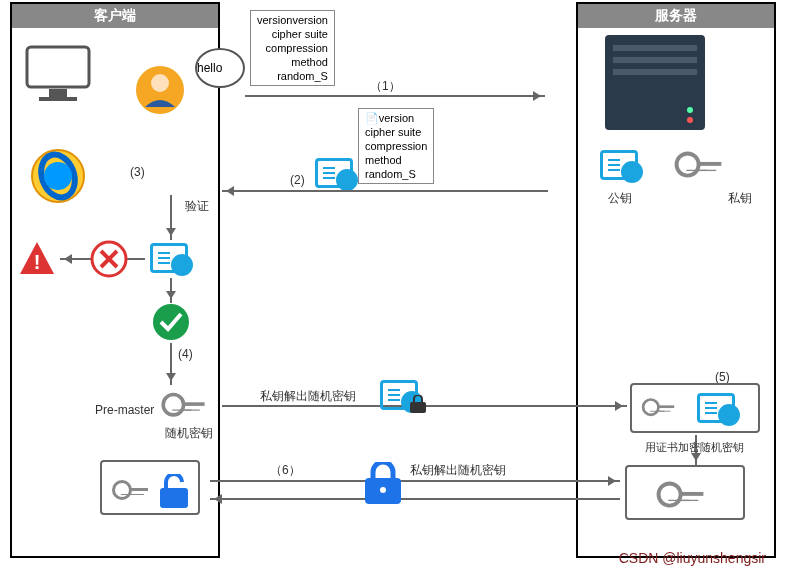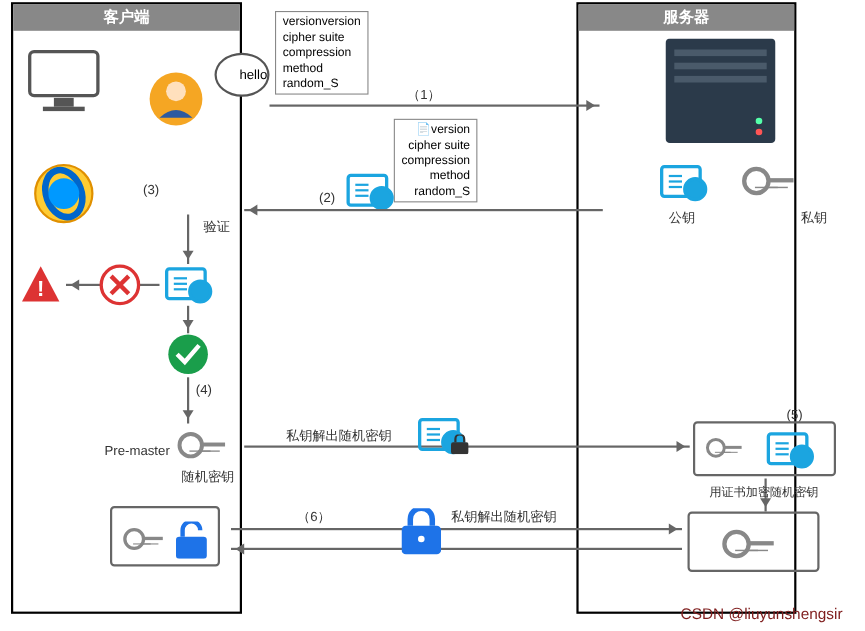--- a/index.html
+++ b/index.html
@@ -21,21 +21,21 @@
 .key-ico::after{content:'';position:absolute;width:18px;height:3px;background:#888;right:0;top:8px;box-shadow:-3px 5px 0 -1px #888,-10px 5px 0 -1px #888}
 .watermark{position:absolute;bottom:8px;right:20px;color:#7f1d1d;font-size:14px}
 </style>
 </head>
 <body>
 
 <div class="box" style="left:10px;top:2px;width:210px;height:556px">
   <div class="title-bar">客户端</div>
 </div>
 
-<div class="box" style="left:524px;top:2px;width:200px;height:556px">
+<div class="box" style="left:576px;top:2px;width:200px;height:556px">
   <div class="title-bar">服务器</div>
 </div>
 
 <svg style="position:absolute;left:25px;top:45px" width="66" height="60">
     <rect x="2" y="2" width="62" height="40" rx="4" fill="none" stroke="#555" stroke-width="3"></rect>
     <rect x="24" y="44" width="18" height="8" fill="#555"></rect>
     <rect x="14" y="52" width="38" height="4" fill="#555"></rect>
   </svg>
 
 <svg style="position:absolute;left:135px;top:65px" width="50" height="50">
@@ -58,31 +58,31 @@
     <circle cx="85" cy="75" r="3" fill="#5fa"></circle>
     <circle cx="85" cy="85" r="3" fill="#f55"></circle>
   </svg>
 
 <div style="position:absolute;left:600px;top:150px"><span class="cert-ico"></span></div>
 <div class="lbl" style="left:608px;top:190px">公钥</div>
 
 <div style="position:absolute;left:680px;top:155px;transform:scale(1.3)"><span class="key-ico"></span></div>
 <div class="lbl" style="left:728px;top:190px">私钥</div>
 
-<div style="position:absolute;left:195px;top:48px;width:50px;height:40px;border:2px solid #555;border-radius:50%;background:#fff;text-align:right;line-height:36px">hello</div>
+<div style="position:absolute;left:195px;top:48px;width:50px;height:40px;border:2px solid #555;border-radius:50%;background:#fff;text-align:left;line-height:36px">hello</div>
 
-<div class="note" style="left:250px;top:10px;text-align:left">
+<div class="note" style="left:250px;top:10px;text-align:right">
   <div style="display:inline-block">version</div><span>version</span><br>
   <span>cipher suite</span><br><span>compression</span><br><span>method</span><br><span>random_S</span>
 </div>
 
 <div class="arrow arrow-r" style="left:245px;top:95px;width:300px"></div>
 <div class="lbl" style="left:370px;top:78px">（1）</div>
 
-<div class="note" style="left:358px;top:108px;text-align:right">
+<div class="note" style="left:358px;top:108px;text-align:left">
   <span>📄</span><span>version</span><br><span>cipher suite</span><br><span>compression</span><br><span>method</span><br><span>random_S</span>
 </div>
 
 <div style="position:absolute;left:315px;top:158px"><span class="cert-ico"></span></div>
 
 <div class="arrow arrow-l" style="left:222px;top:190px;width:326px"></div>
 <div class="lbl" style="left:290px;top:173px">(2)</div>
 
 <div class="lbl" style="left:130px;top:165px">(3)</div>
 <div class="arrow-d" style="left:170px;top:195px;height:45px"></div>

